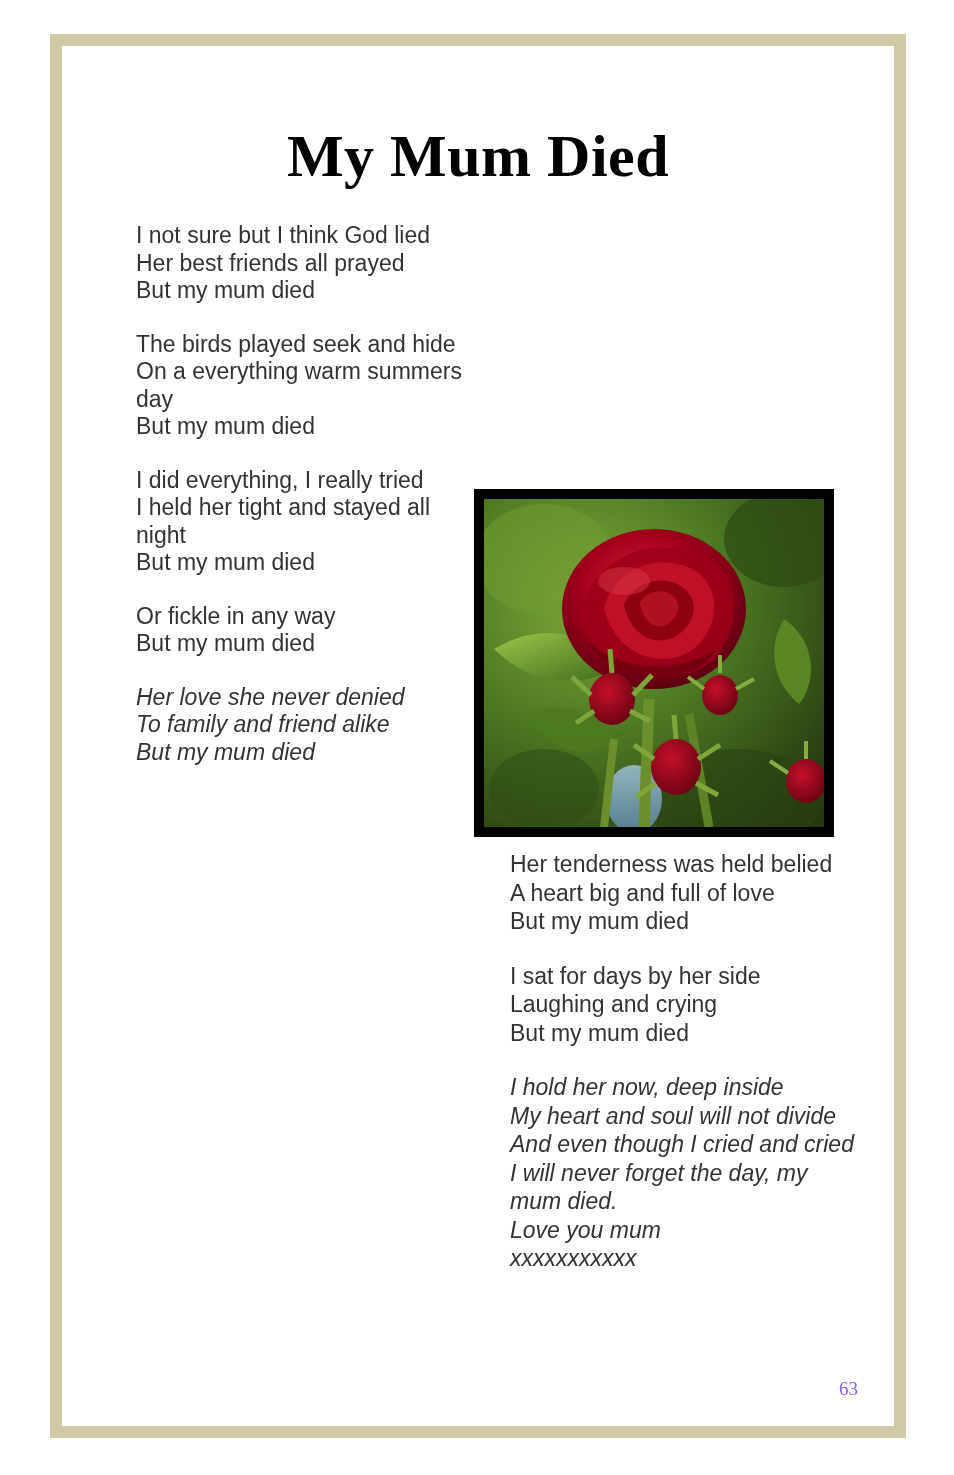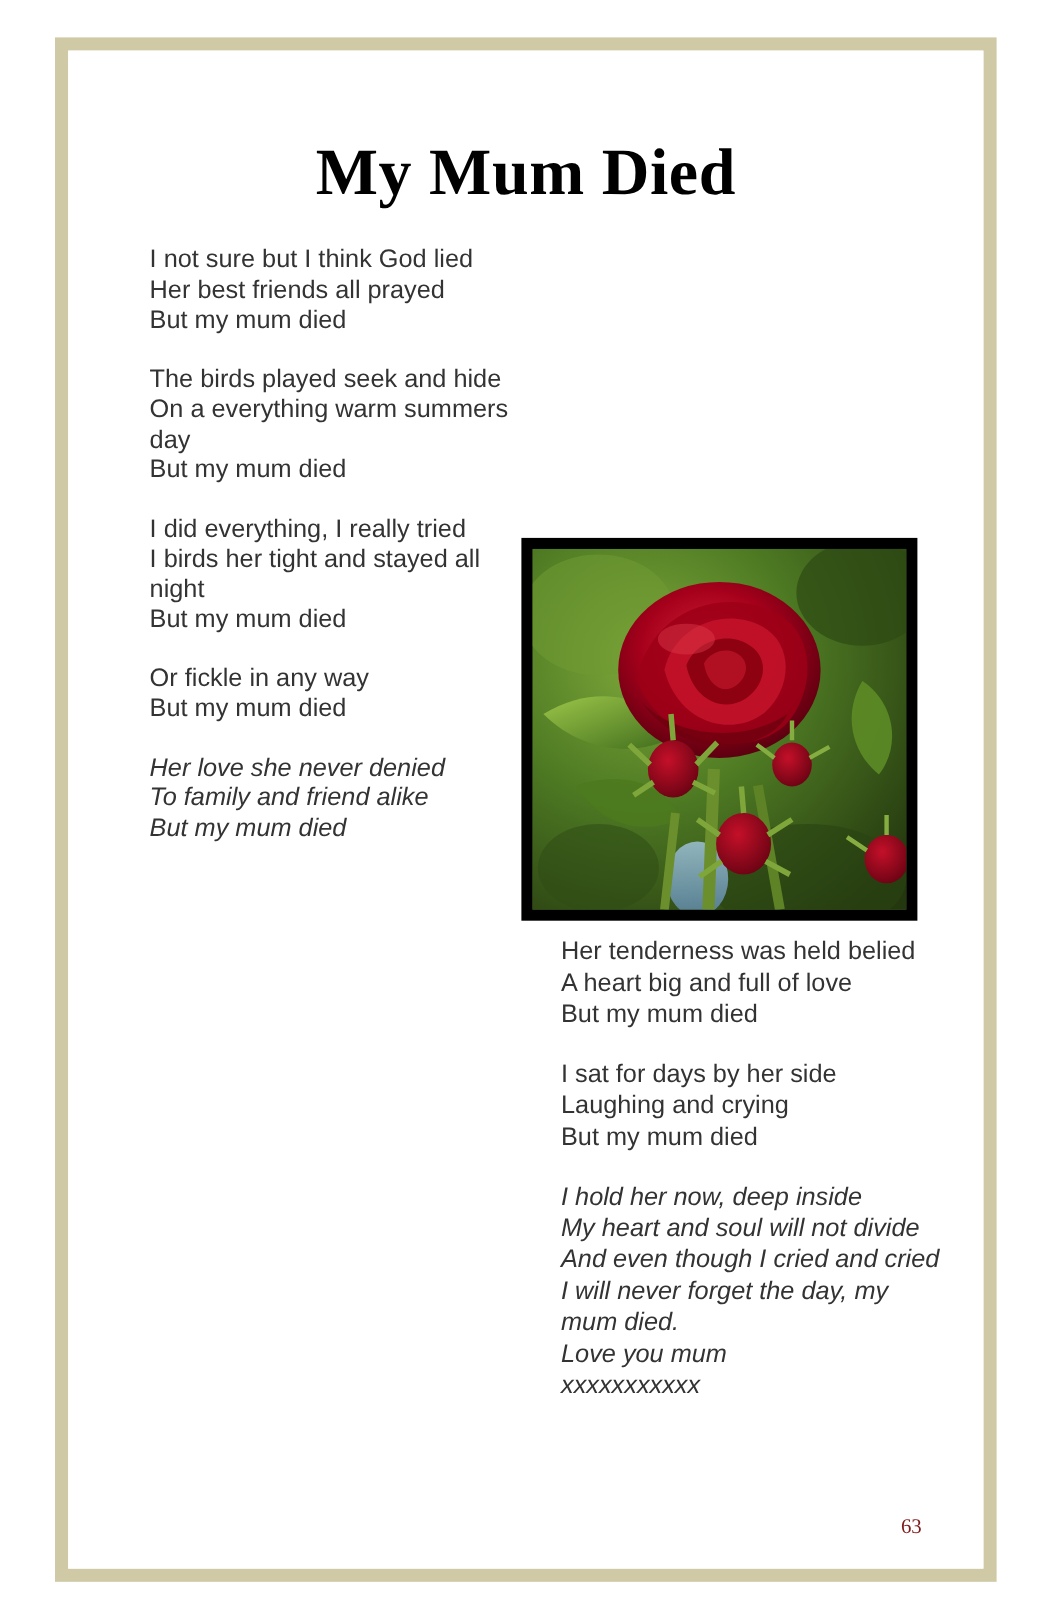--- a/index.html
+++ b/index.html
@@ -88,25 +88,25 @@
   }
   .photo-inner {
     position: relative;
     width: 100%;
     height: 100%;
     overflow: hidden;
     background: #3f5a20;
   }
   .page-number {
     position: absolute;
-    right: 56px;
+    right: 36px;
     bottom: 26px;
     font-family: "Liberation Serif", serif;
     font-size: 19px;
-    color: #7f1d1d;
+    color: #8b5cf6;
   }
 </style>
 </head>
 <body>
 
 <div class="page">
   <div class="frame"></div>
   <div class="inner">
 
     <div class="title">My Mum Died</div>
@@ -117,21 +117,21 @@
         <div class="line">Her best friends all prayed</div>
         <div class="line">But my mum died</div>
       </div>
       <div class="stanza">
         <div class="line">The birds played seek and hide</div>
         <div class="line">On a everything warm summers day</div>
         <div class="line">But my mum died</div>
       </div>
       <div class="stanza">
         <div class="line">I did everything, I really tried</div>
-        <div class="line">I birds her tight and stayed all night</div>
+        <div class="line">I held her tight and stayed all night</div>
         <div class="line">But my mum died</div>
       </div>
       <div class="stanza">
         <div class="line">Or fickle in any way</div>
         <div class="line">But my mum died</div>
       </div>
       <div class="stanza">
         <div class="line">Her love she never denied</div>
         <div class="line">To family and friend alike</div>
         <div class="line">But my mum died</div>

